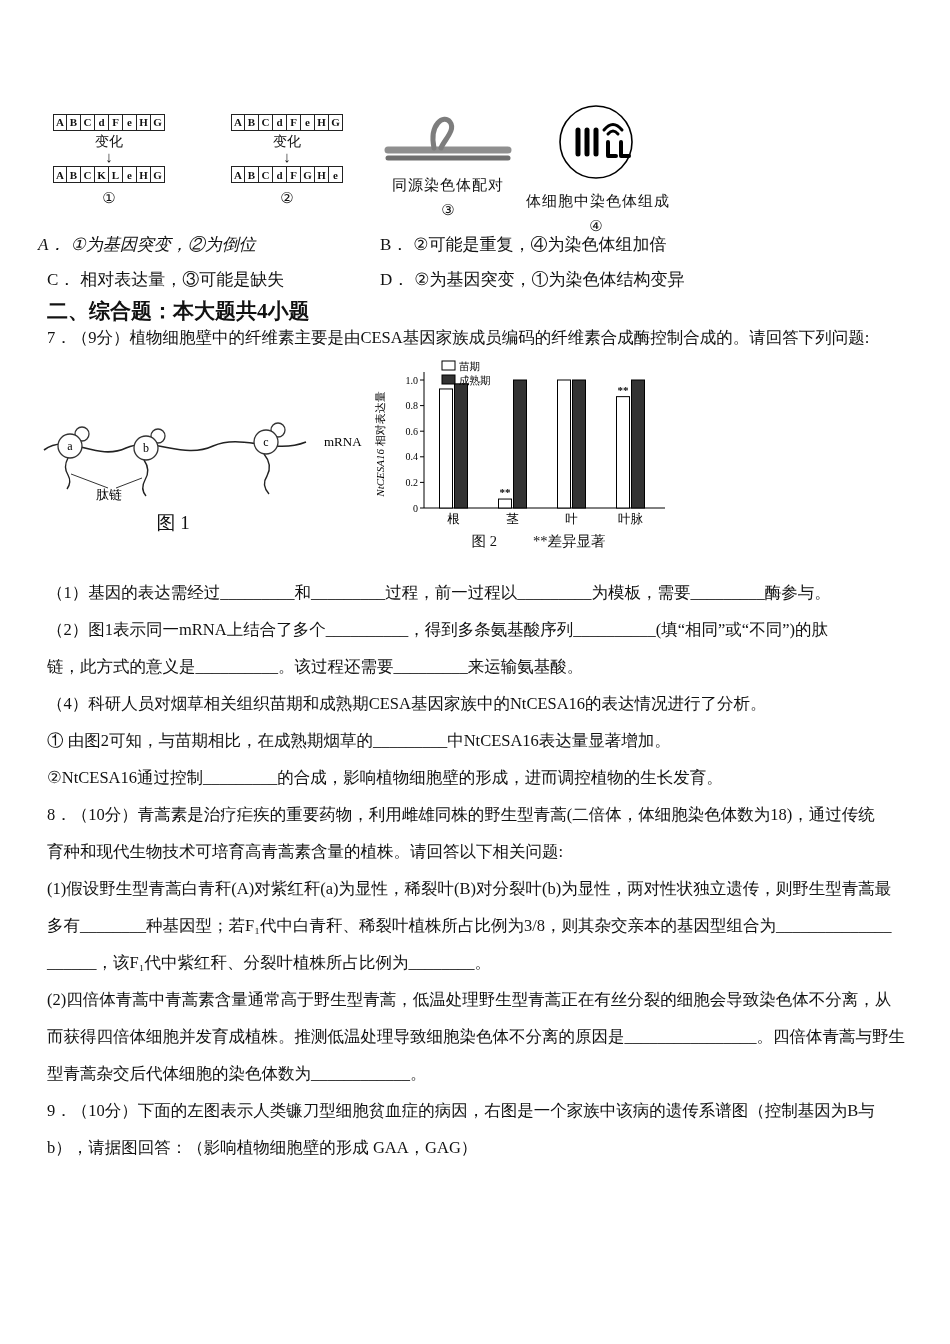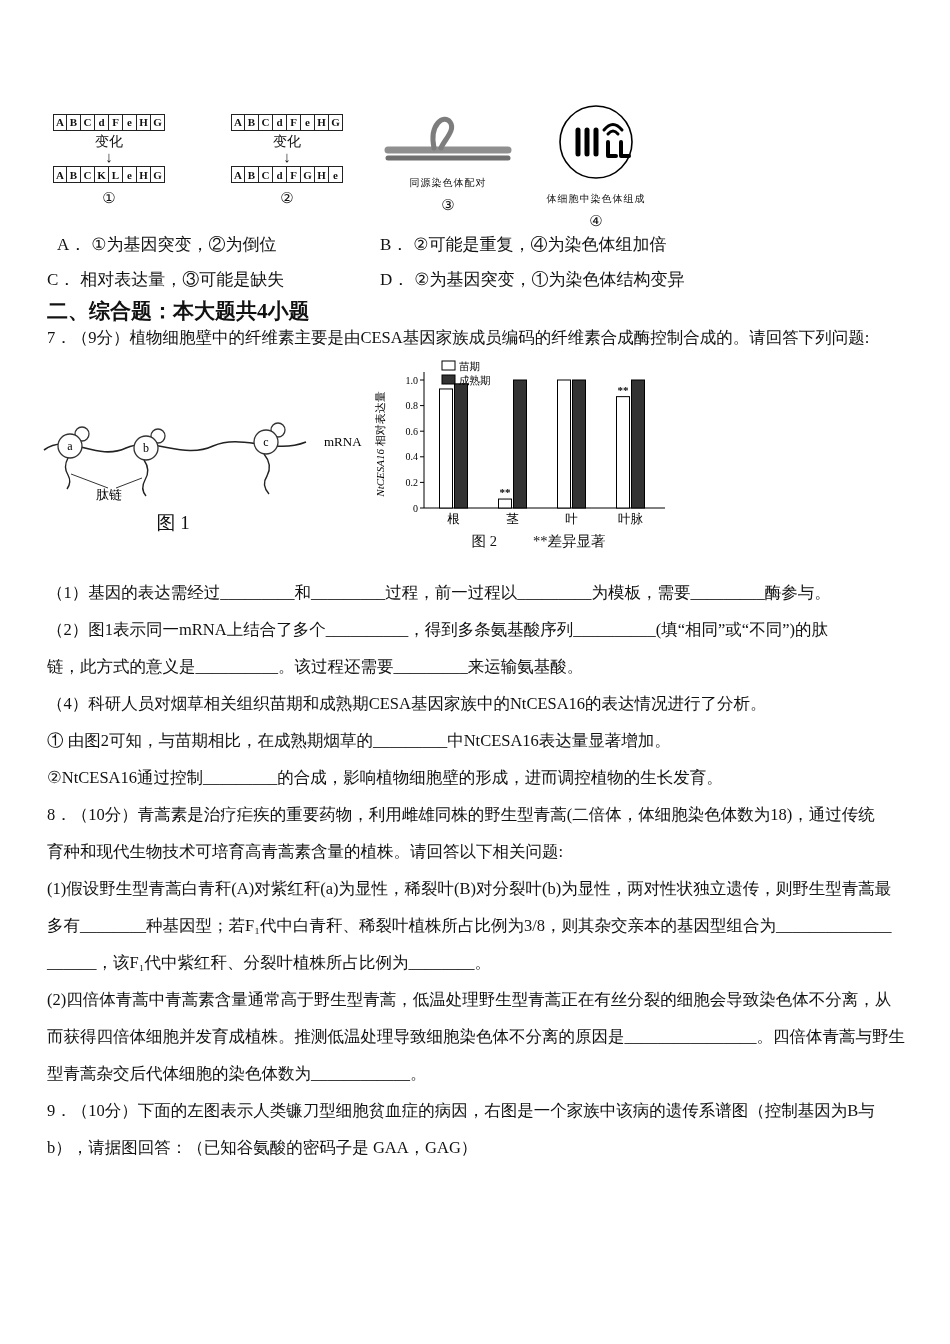--- a/index.html
+++ b/index.html
@@ -8,21 +8,21 @@
   .page { position:relative; width:950px; height:1344px; background:#fff; overflow:hidden; margin:0 auto; }
   .diag { position:absolute; text-align:center; }
   .cells { display:inline-flex; }
   .cell { width:14px; height:17px; border:1px solid #222; border-left:none;
           display:flex; align-items:center; justify-content:center;
           font-size:11px; font-weight:bold; }
   .cells .cell:first-child { border-left:1px solid #222; }
   .change-label { font-size:14px; margin-top:2px; }
   .down-arrow { font-size:15px; font-weight:bold; line-height:12px; margin:0 0 2px; }
   .diag-caption { font-size:15px; margin-top:6px; }
-  .diag-label { font-size:10px; margin-top:4px; letter-spacing:1px; white-space:nowrap; }
+  .diag-label { font-size:15px; margin-top:4px; letter-spacing:1px; white-space:nowrap; }
   .opt { position:absolute; font-size:17px; white-space:nowrap; }
   .opt .key { margin-right:5px; }
   .section-header { position:absolute; font-size:21px; font-weight:bold; white-space:nowrap; }
   .q-intro { position:absolute; font-size:16.5px; white-space:nowrap; }
   .figure { position:absolute; }
   .fig-caption { text-align:center; font-size:19px; margin-top:2px; }
   .fig2-caption-row { display:flex; justify-content:center; gap:36px; font-size:14.5px; padding-left:28px; }
   .body-text { position:absolute; left:47px; top:574px; }
   .q-line { font-size:16.5px; line-height:37px; white-space:nowrap; }
   svg text { font-family:"Liberation Serif","DejaVu Serif",serif; }
@@ -102,21 +102,21 @@
       <path d="M50,28 V52" stroke="#000" stroke-width="5" stroke-linecap="round"></path>
       <path d="M58,28 q9,-11 18,0" stroke="#000" stroke-width="3" fill="none" stroke-linecap="round"></path>
       <path d="M62,32 q5,-6 10,0" stroke="#000" stroke-width="3" fill="none" stroke-linecap="round"></path>
       <path d="M62,40 v14 h8" stroke="#000" stroke-width="4" fill="none" stroke-linecap="round" stroke-linejoin="round"></path>
       <path d="M75,40 v14 h8" stroke="#000" stroke-width="4" fill="none" stroke-linecap="round" stroke-linejoin="round"></path>
     </svg>
     <div class="diag-label">体细胞中染色体组成</div>
     <div class="diag-caption">④</div>
   </div>
 
-  <div class="opt" style="left:57px; top:233px;">
+  <div class="opt" style="left:38px; top:233px;font-style:italic;">
     <span class="key">A．</span><span>①为基因突变，②为倒位</span>
   </div>
   <div class="opt" style="left:380px; top:233px;">
     <span class="key">B．</span><span>②可能是重复，④为染色体组加倍</span>
   </div>
   <div class="opt" style="left:47px; top:268px;">
     <span class="key">C．</span><span>相对表达量，③可能是缺失</span>
   </div>
   <div class="opt" style="left:380px; top:268px;">
     <span class="key">D．</span><span>②为基因突变，①为染色体结构变异</span>
@@ -199,16 +199,16 @@
     <div class="q-line">②NtCESA16通过控制_________的合成，影响植物细胞壁的形成，进而调控植物的生长发育。</div>
     <div class="q-line">8．（10分）青蒿素是治疗疟疾的重要药物，利用雌雄同株的野生型青蒿(二倍体，体细胞染色体数为18)，通过传统</div>
     <div class="q-line">育种和现代生物技术可培育高青蒿素含量的植株。请回答以下相关问题:</div>
     <div class="q-line">(1)假设野生型青蒿白青秆(A)对紫红秆(a)为显性，稀裂叶(B)对分裂叶(b)为显性，两对性状独立遗传，则野生型青蒿最</div>
     <div class="q-line">多有________种基因型；若F₁代中白青秆、稀裂叶植株所占比例为3/8，则其杂交亲本的基因型组合为______________</div>
     <div class="q-line">______，该F₁代中紫红秆、分裂叶植株所占比例为________。</div>
     <div class="q-line">(2)四倍体青蒿中青蒿素含量通常高于野生型青蒿，低温处理野生型青蒿正在有丝分裂的细胞会导致染色体不分离，从</div>
     <div class="q-line">而获得四倍体细胞并发育成植株。推测低温处理导致细胞染色体不分离的原因是________________。四倍体青蒿与野生</div>
     <div class="q-line">型青蒿杂交后代体细胞的染色体数为____________。</div>
     <div class="q-line">9．（10分）下面的左图表示人类镰刀型细胞贫血症的病因，右图是一个家族中该病的遗传系谱图（控制基因为B与</div>
-    <div class="q-line">b），请据图回答：（已知谷氨酸的密码子是  GAA，GAG）</div>
+    <div class="q-line">b），请据图回答：（影响植物细胞壁的形成  GAA，GAG）</div>
   </div>
 
 </div>
 
 </body></html>

